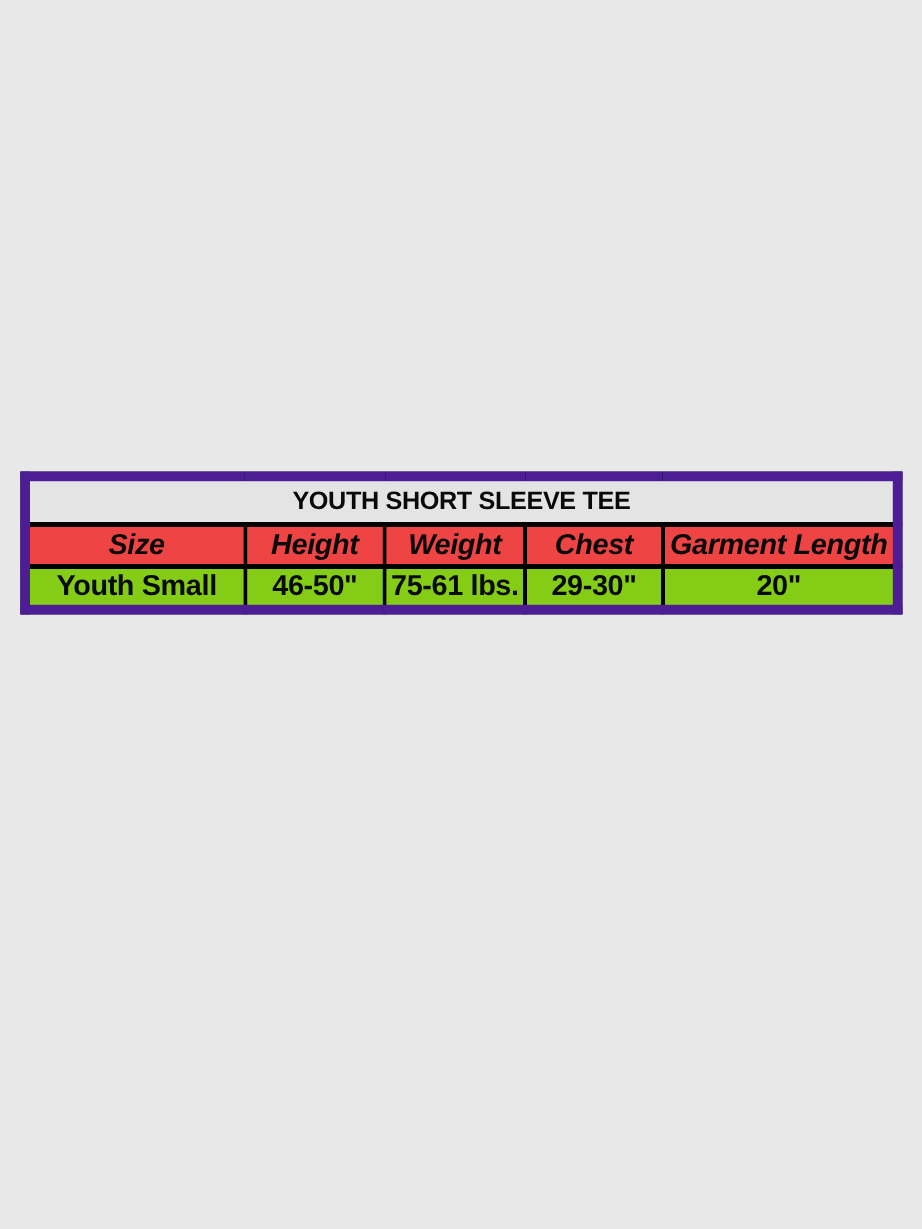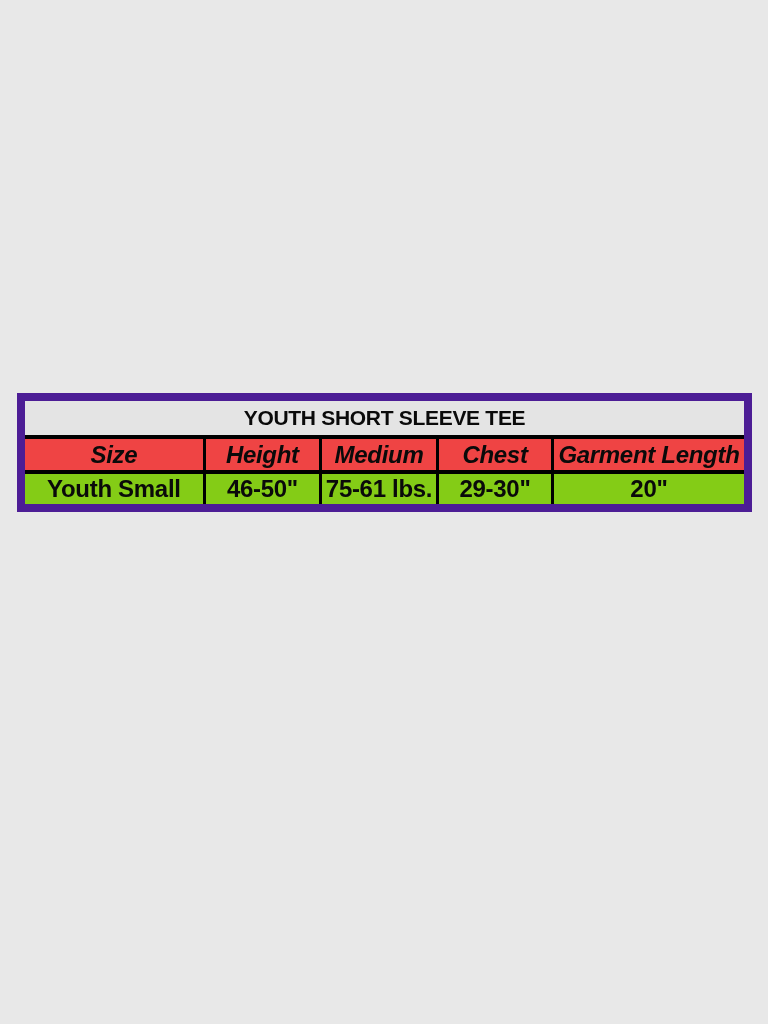--- a/index.html
+++ b/index.html
@@ -83,21 +83,21 @@
       <col class="c-length">
     </colgroup>
 
     <thead>
       <tr class="title-row">
         <th colspan="5">YOUTH SHORT SLEEVE TEE</th>
       </tr>
       <tr class="header-row">
         <th>Size</th>
         <th>Height</th>
-        <th>Medium</th>
+        <th>Weight</th>
         <th>Chest</th>
         <th>Garment Length</th>
       </tr>
     </thead>
 
     <tbody>
       <tr class="data-row">
         <td>Youth Small</td>
         <td>46-50"</td>
         <td>75-61 lbs.</td>

